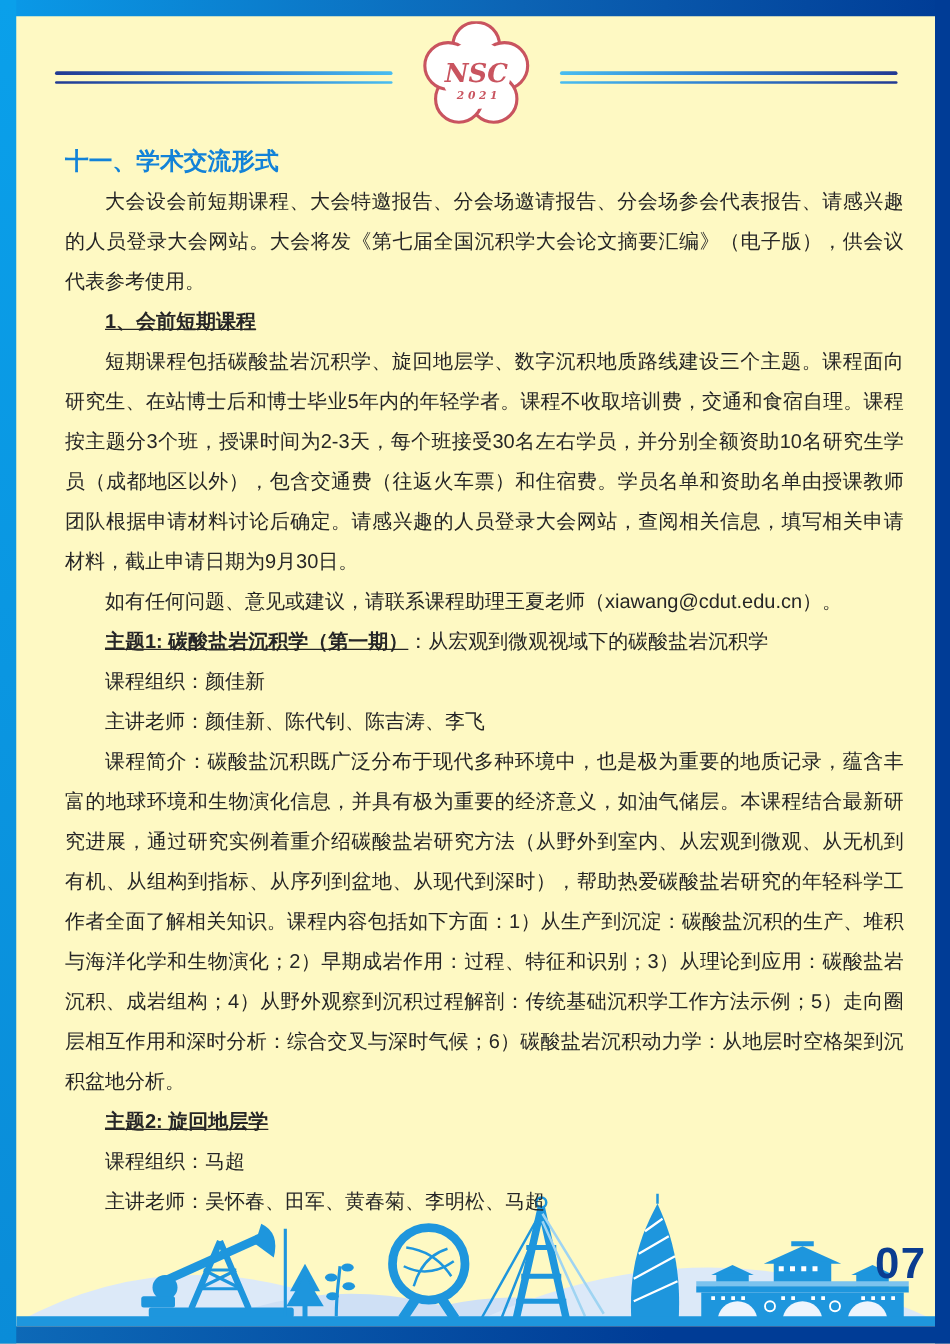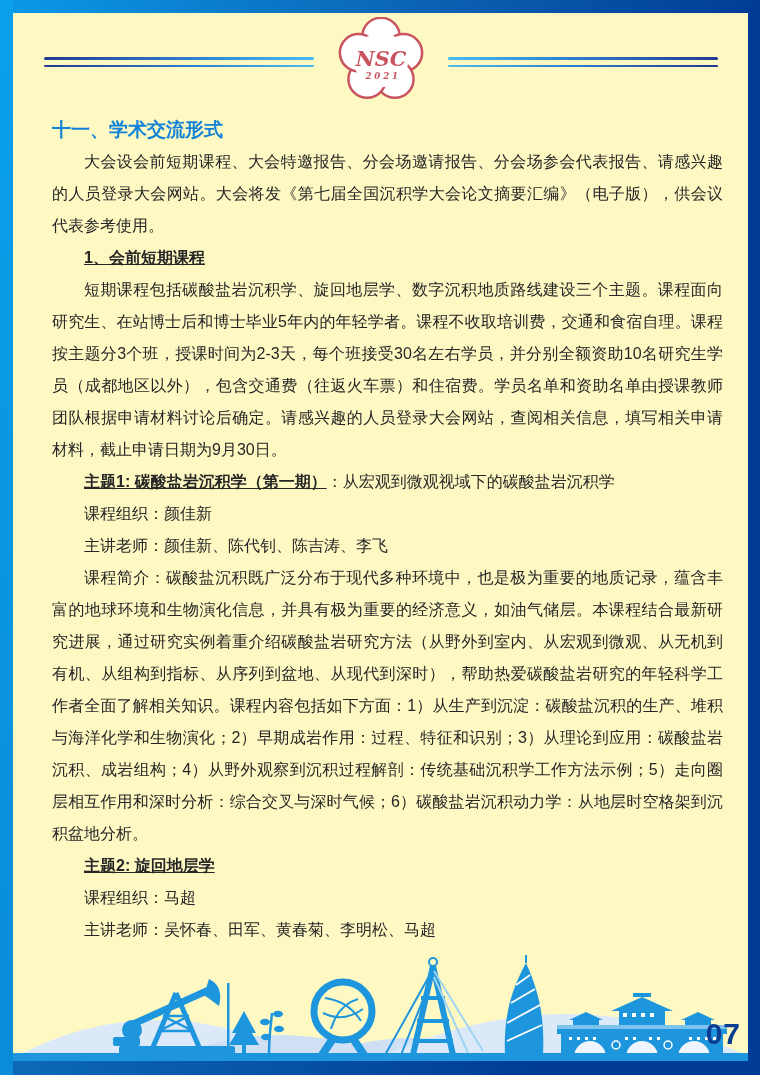--- a/index.html
+++ b/index.html
@@ -26,22 +26,22 @@
   .logo{margin:0 24px;flex:0 0 auto;}
   
   .content{position:relative;z-index:3;margin:4px 37px 0 52px;
     font-size:16px;line-height:32px;color:#262626;text-align:justify;}
   .content p{margin:0;text-indent:2em;}
   .section-title{color:#1282d8;font-weight:bold;font-size:19px;text-indent:0 !important;}
   .bold{font-weight:bold;text-decoration:underline;}
   
   .skyline{position:absolute;left:13px;right:12px;bottom:14px;height:108px;z-index:1;}
   .skyline svg{display:block;width:100%;height:100%;}
-  .page-number{position:absolute;right:19px;bottom:24px;z-index:4;
-    font-size:30px;font-weight:bold;color:#0a3c90;letter-spacing:1px;}
+  .page-number{position:absolute;right:19px;bottom:44px;z-index:4;
+    font-size:35px;font-weight:bold;color:#0a3c90;letter-spacing:1px;}
 </style>
 </head>
 <body>
 
 <div class="page">
 
   <div class="header">
     <div class="rule-group rule-left">
       <div class="rule"></div>
       <div class="rule"></div>
@@ -64,20 +64,21 @@
       <div class="rule"></div>
       <div class="rule"></div>
     </div>
   </div>
 
   <div class="content">
     <p class="section-title">十一、学术交流形式</p>
     <p>大会设会前短期课程、大会特邀报告、分会场邀请报告、分会场参会代表报告、请感兴趣的人员登录大会网站。大会将发《第七届全国沉积学大会论文摘要汇编》（电子版），供会议代表参考使用。</p>
     <p class="bold">1、会前短期课程</p>
     <p>短期课程包括碳酸盐岩沉积学、旋回地层学、数字沉积地质路线建设三个主题。课程面向研究生、在站博士后和博士毕业5年内的年轻学者。课程不收取培训费，交通和食宿自理。课程按主题分3个班，授课时间为2-3天，每个班接受30名左右学员，并分别全额资助10名研究生学员（成都地区以外），包含交通费（往返火车票）和住宿费。学员名单和资助名单由授课教师团队根据申请材料讨论后确定。请感兴趣的人员登录大会网站，查阅相关信息，填写相关申请材料，截止申请日期为9月30日。</p>
+    <p><span>如有任何问题、意见或建议，请联系课程助理王夏老师（xiawang@cdut.edu.cn）。</span></p>
 
     <p><span class="bold">主题1: 碳酸盐岩沉积学（第一期）</span><span>：从宏观到微观视域下的碳酸盐岩沉积学</span></p>
     <p>课程组织：颜佳新</p>
     <p>主讲老师：颜佳新、陈代钊、陈吉涛、李飞</p>
     <p>课程简介：碳酸盐沉积既广泛分布于现代多种环境中，也是极为重要的地质记录，蕴含丰富的地球环境和生物演化信息，并具有极为重要的经济意义，如油气储层。本课程结合最新研究进展，通过研究实例着重介绍碳酸盐岩研究方法（从野外到室内、从宏观到微观、从无机到有机、从组构到指标、从序列到盆地、从现代到深时），帮助热爱碳酸盐岩研究的年轻科学工作者全面了解相关知识。课程内容包括如下方面：1）从生产到沉淀：碳酸盐沉积的生产、堆积与海洋化学和生物演化；2）早期成岩作用：过程、特征和识别；3）从理论到应用：碳酸盐岩沉积、成岩组构；4）从野外观察到沉积过程解剖：传统基础沉积学工作方法示例；5）走向圈层相互作用和深时分析：综合交叉与深时气候；6）碳酸盐岩沉积动力学：从地层时空格架到沉积盆地分析。</p>
 
     <p><span class="bold">主题2: 旋回地层学</span><span></span></p>
     <p>课程组织：马超</p>
     <p>主讲老师：吴怀春、田军、黄春菊、李明松、马超</p>
   </div>

